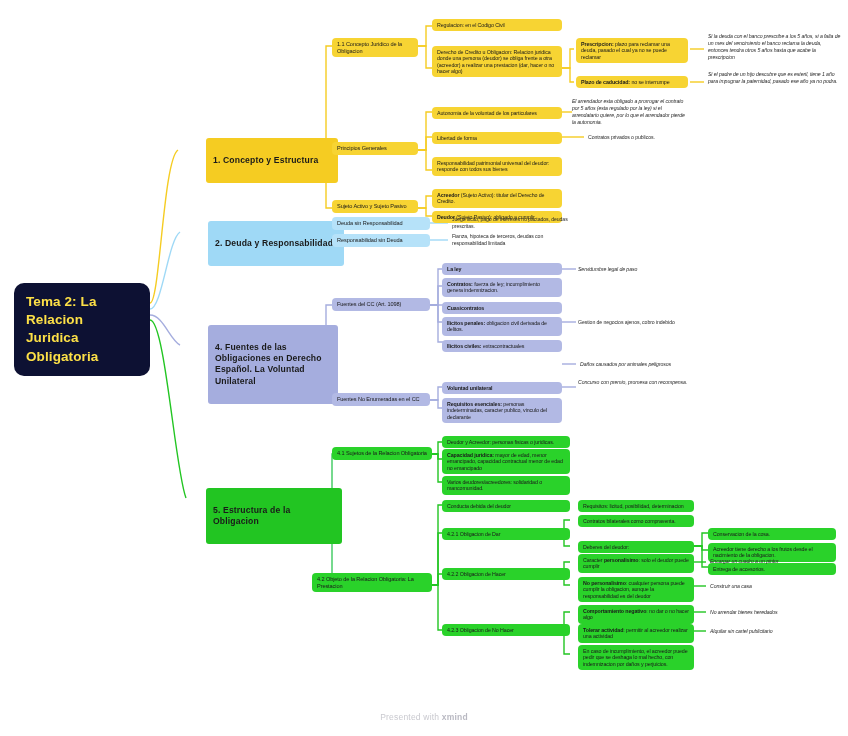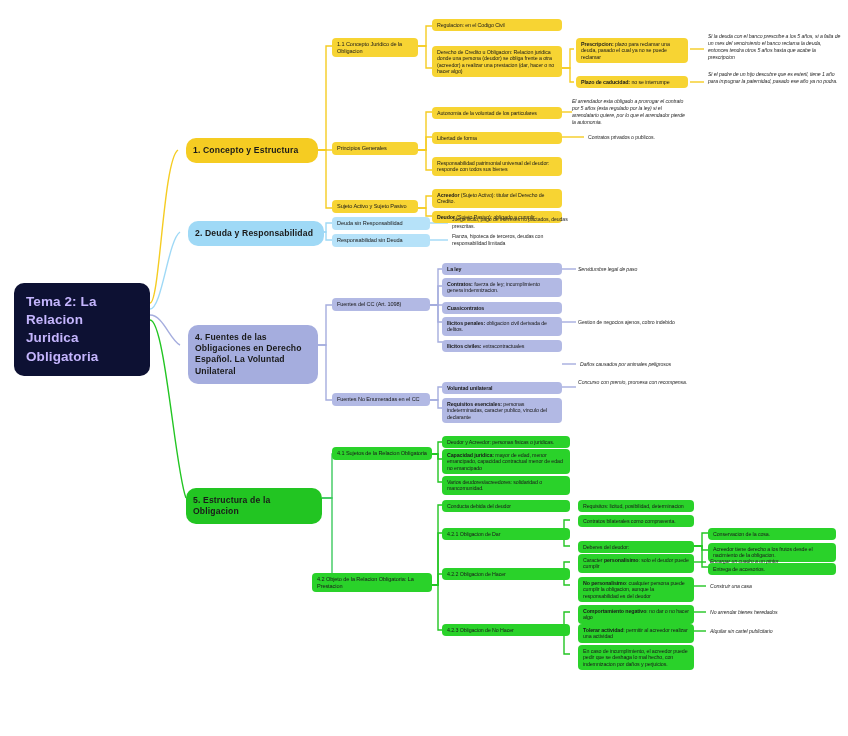--- a/index.html
+++ b/index.html
@@ -17,35 +17,36 @@
     position:absolute;
     box-sizing:border-box;
     border-radius:4px;
     padding:3px 5px;
     line-height:1.18;
     color:#1a1a1a;
     letter-spacing:-0.1px;
   }
   .root{
     background:#0d1133;
-    color:#c4b5fd;
+    color:#fde047;
     border-radius:10px;
     font-size:13.5px;
     font-weight:bold;
     line-height:1.35;
     padding:10px 12px;
     letter-spacing:0.1px;
   }
   .lvl1{
     font-size:8.6px;
     font-weight:bold;
-    border-radius:10px;
-    padding:7px 7px;
+    border-radius:3px;
+    padding:17px 7px;
     line-height:1.3;
     letter-spacing:0.15px;
+    margin-left:20px;
   }
   .lvl2{font-size:5.6px;border-radius:4px;padding:3px 5px;}
   .lvl3{font-size:5.3px;border-radius:4px;padding:3px 5px;}
   .plain{
     background:transparent;
     font-size:5.2px;
     color:#2b2b2b;
     padding:0;
     line-height:1.32;
   }
@@ -248,14 +249,17 @@
   <div class="node plain ital" style="left:710px;top:558px;width:120px;">Encargar un cuadro a un pintor</div>
   <div class="node plain ital" style="left:710px;top:583px;width:120px;">Construir una casa</div>
 
   <div class="node lvl3 g2" style="left:578px;top:605px;width:116px;"><span class="b">Comportamiento negativo</span><span>: no dar o no hacer algo</span></div>
   <div class="node lvl3 g2" style="left:578px;top:624px;width:116px;"><span class="b">Tolerar actividad</span><span>: permitir al acreedor realizar una actividad</span></div>
   <div class="node lvl3 g2" style="left:578px;top:645px;width:116px;">En caso de incumplimiento, el acreedor puede pedir que se deshaga lo mal hecho, con indemnizacion por daños y perjuicios.</div>
 
   <div class="node plain ital" style="left:710px;top:609px;width:120px;">No arrendar bienes heredados</div>
   <div class="node plain ital" style="left:710px;top:628px;width:120px;">Alquilar sin cartel publicitario</div>
 
+  <div class="footer">
+    <span>Presented with </span><span class="brand">xmind</span>
+  </div>
 
 </div>
 
 </body></html>

